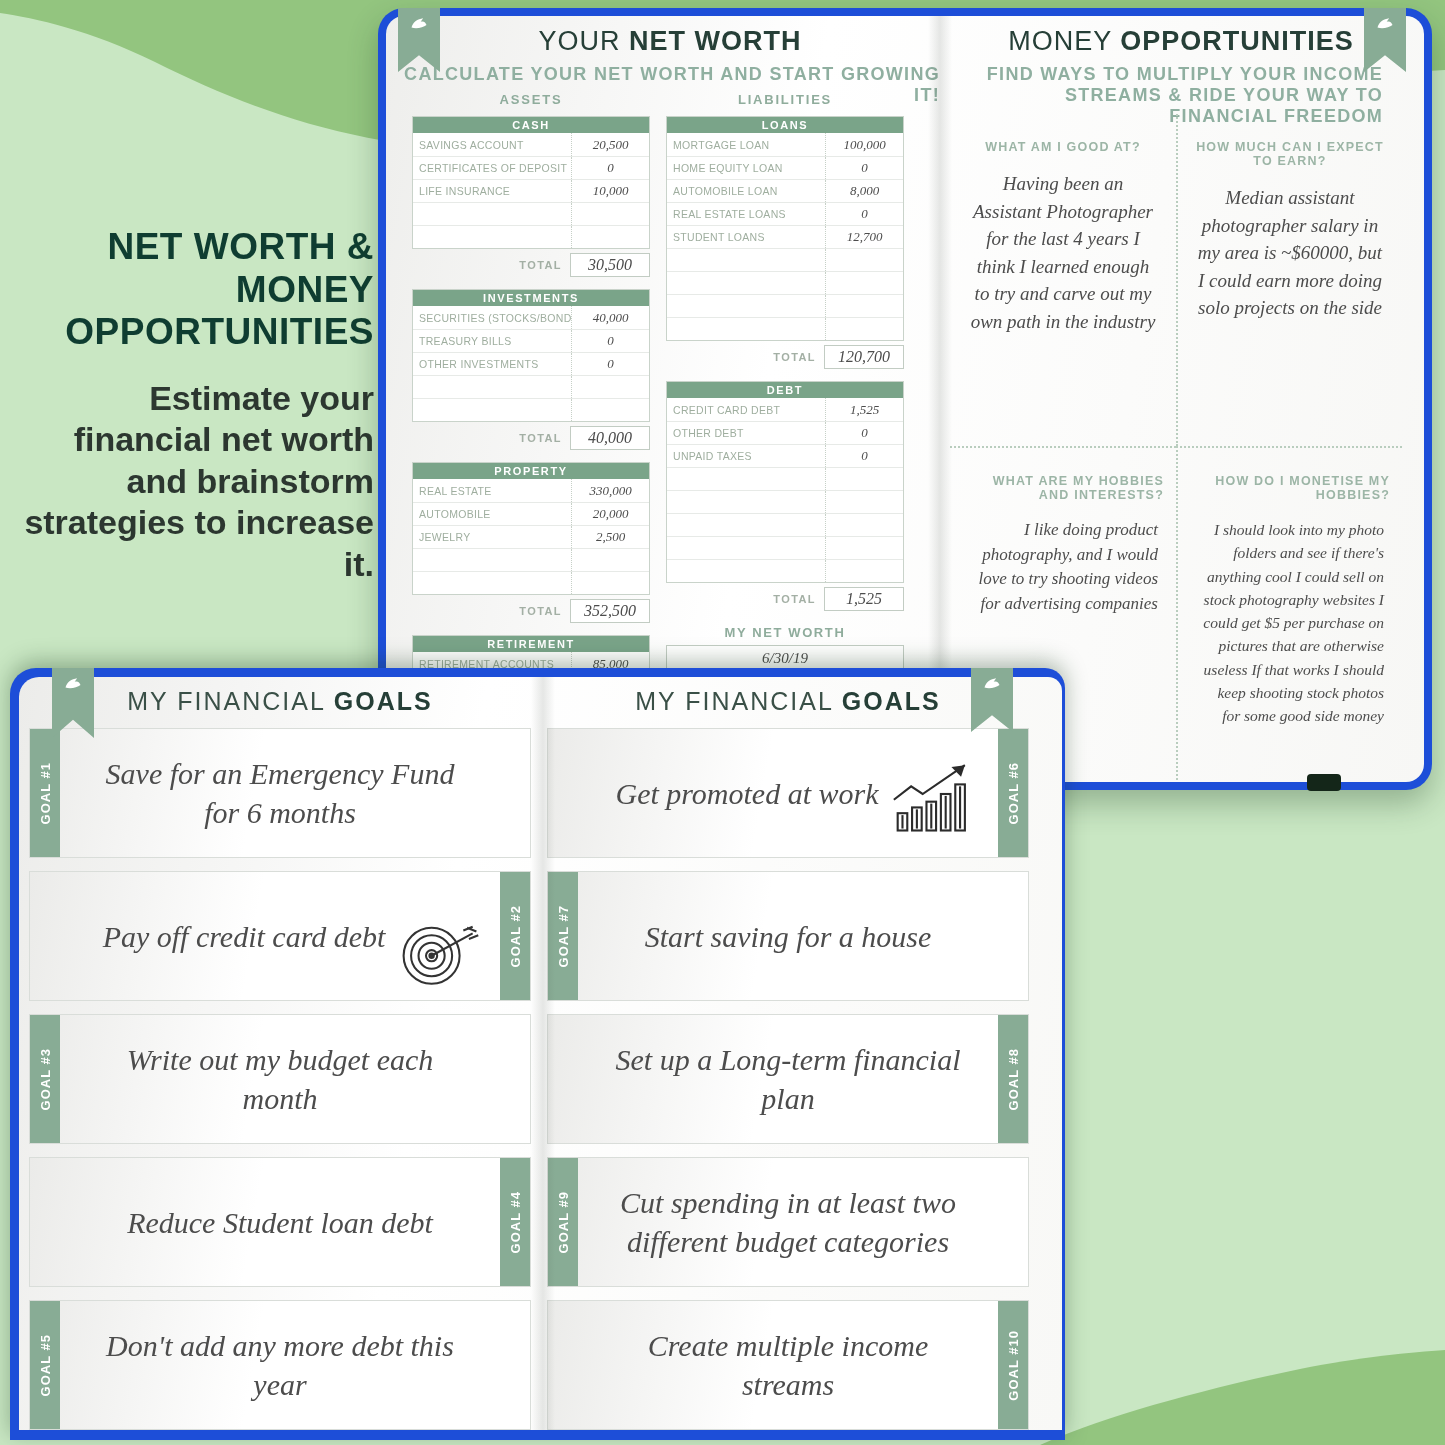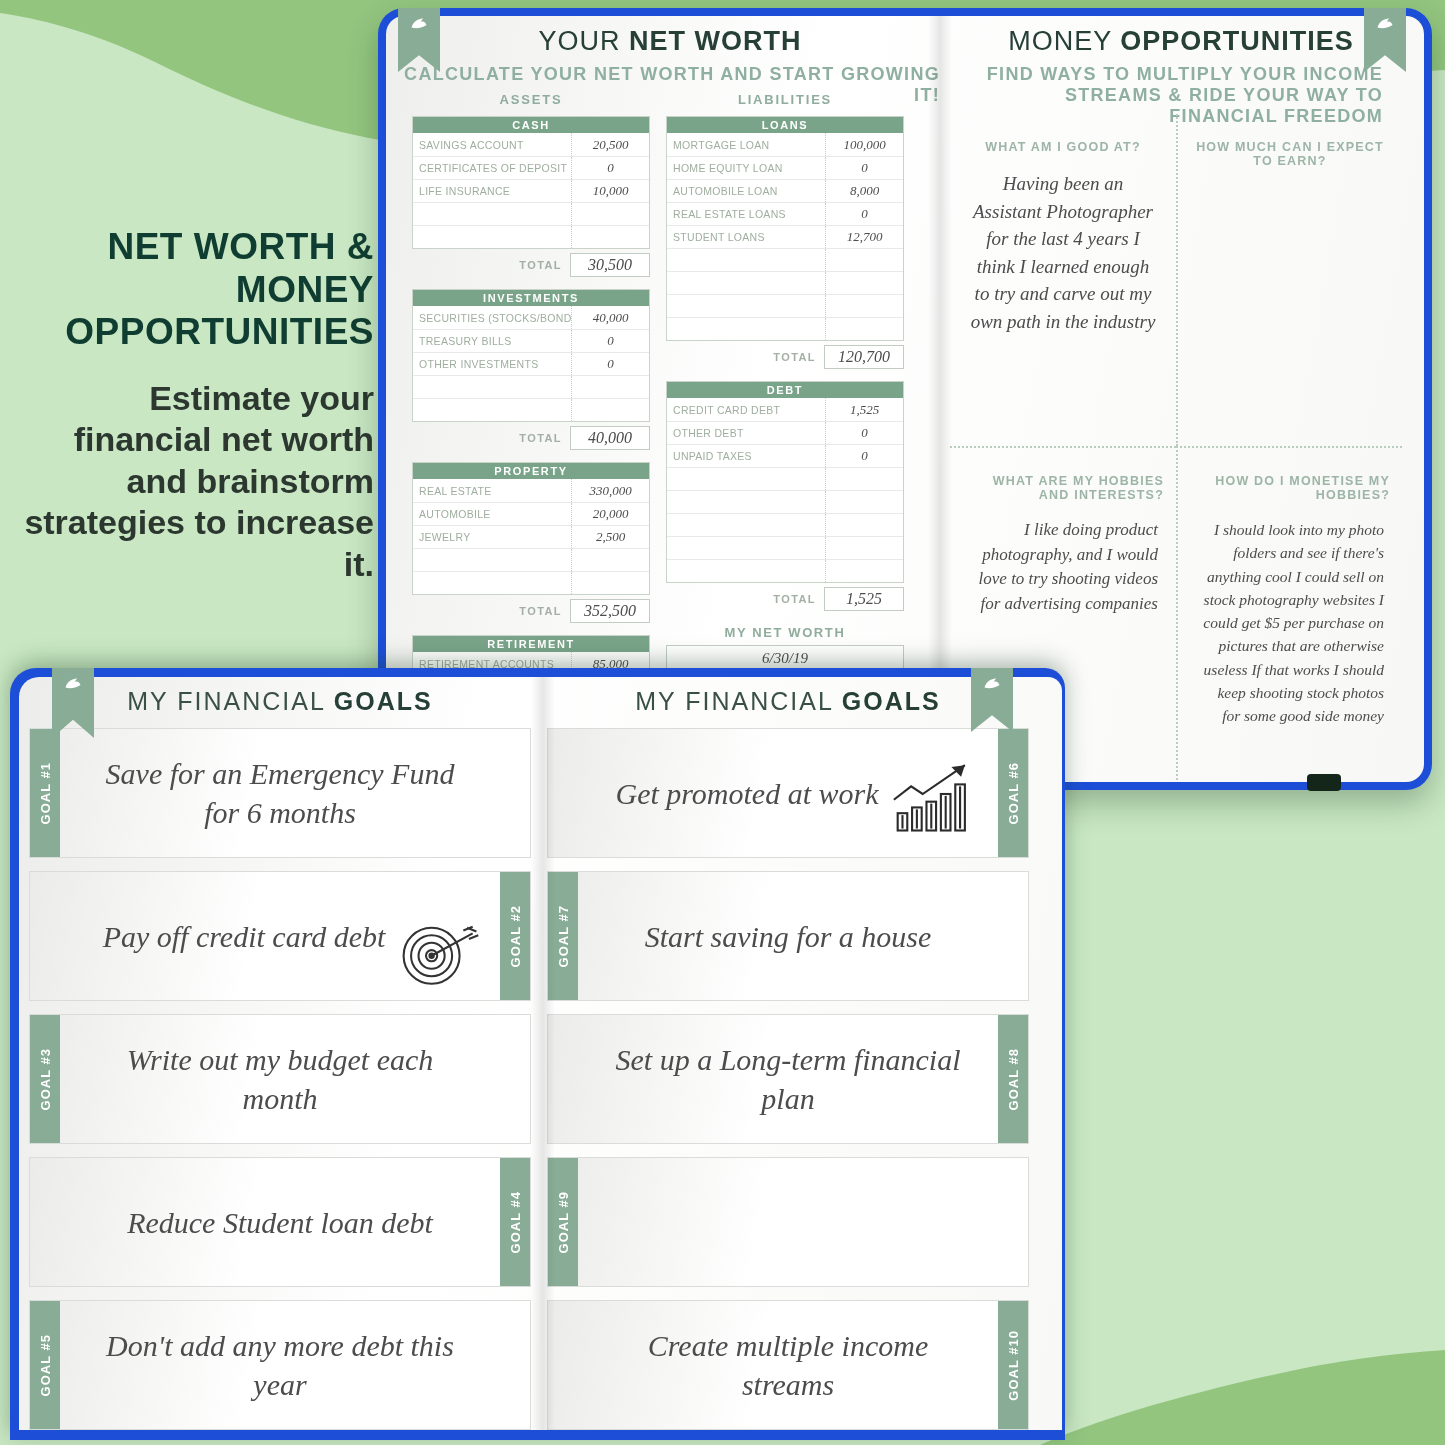--- a/index.html
+++ b/index.html
@@ -316,20 +316,21 @@
         </div>
         <div class="psub" style="width:86%;margin-left:7%;">FIND WAYS TO MULTIPLY YOUR INCOME STREAMS &amp; RIDE YOUR WAY TO FINANCIAL FREEDOM</div>
 
         <div class="opp-grid">
           <div class="quad">
             <div class="qlabel">WHAT AM I GOOD AT?</div>
             <div class="qans hw">Having been an Assistant Photographer for the last 4 years I think I learned enough to try and carve out my own path in the industry</div>
           </div>
           <div class="quad q-r">
             <div class="qlabel">HOW MUCH CAN I EXPECT TO EARN?</div>
+            <div class="qans hw">Median assistant photographer salary in my area is ~$60000, but I could earn more doing solo projects on the side</div>
           </div>
           <div class="quad q-b">
             <div class="qlabel">WHAT ARE MY HOBBIES AND INTERESTS?</div>
             <div class="qans hw md">I like doing product photography, and I would love to try shooting videos for advertising companies</div>
           </div>
           <div class="quad q-r q-b">
             <div class="qlabel">HOW DO I MONETISE MY HOBBIES?</div>
             <div class="qans hw sm">I should look into my photo folders and see if there's anything cool I could sell on stock photography websites I could get $5 per purchase on pictures that are otherwise useless If that works I should keep shooting stock photos for some good side money</div>
           </div>
         </div>
@@ -441,20 +442,21 @@
           <div class="grow">
             <div class="gtab r">
                 <span class="gtab-t">GOAL #8</span>
               </div>
             <div class="gtext hw">Set up a Long-term financial plan</div>
           </div>
           <div class="grow">
             <div class="gtab l">
                 <span class="gtab-t">GOAL #9</span>
               </div>
+            <div class="gtext hw">Cut spending in at least two different budget categories</div>
           </div>
           <div class="grow">
             <div class="gtab r">
                 <span class="gtab-t">GOAL #10</span>
               </div>
             <div class="gtext hw">Create multiple income streams</div>
           </div>
         </div>
       </div>
 

